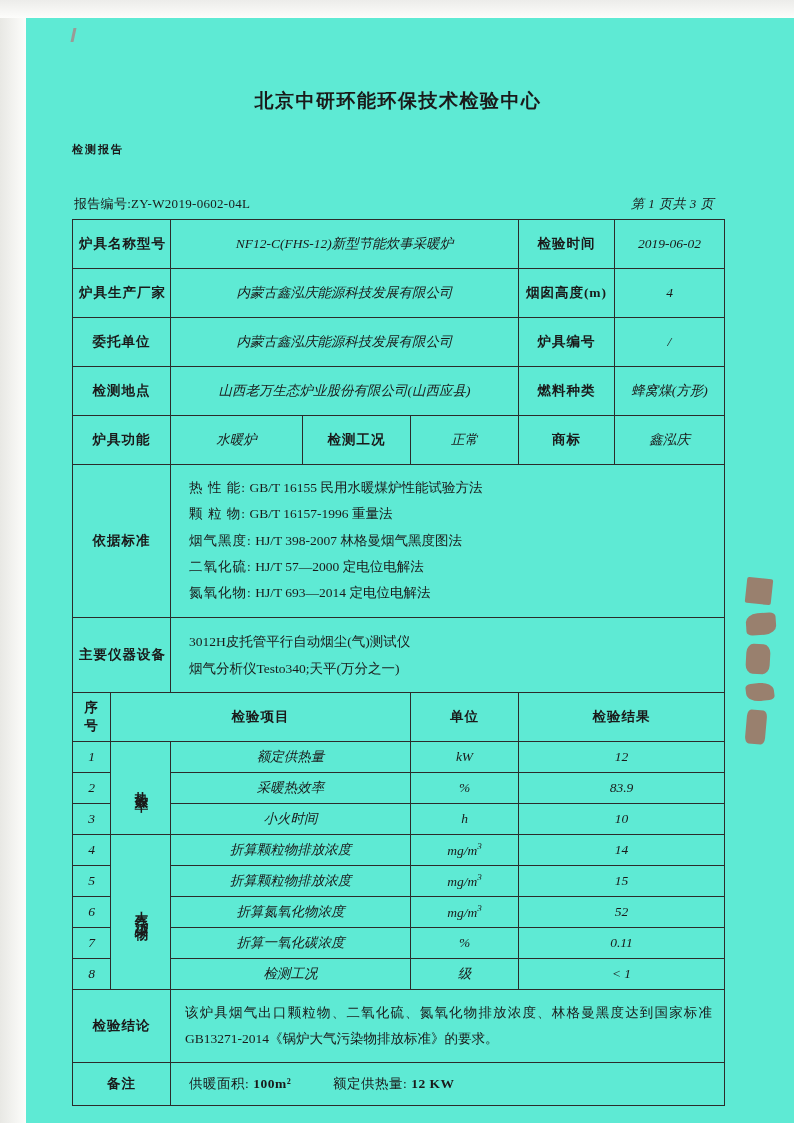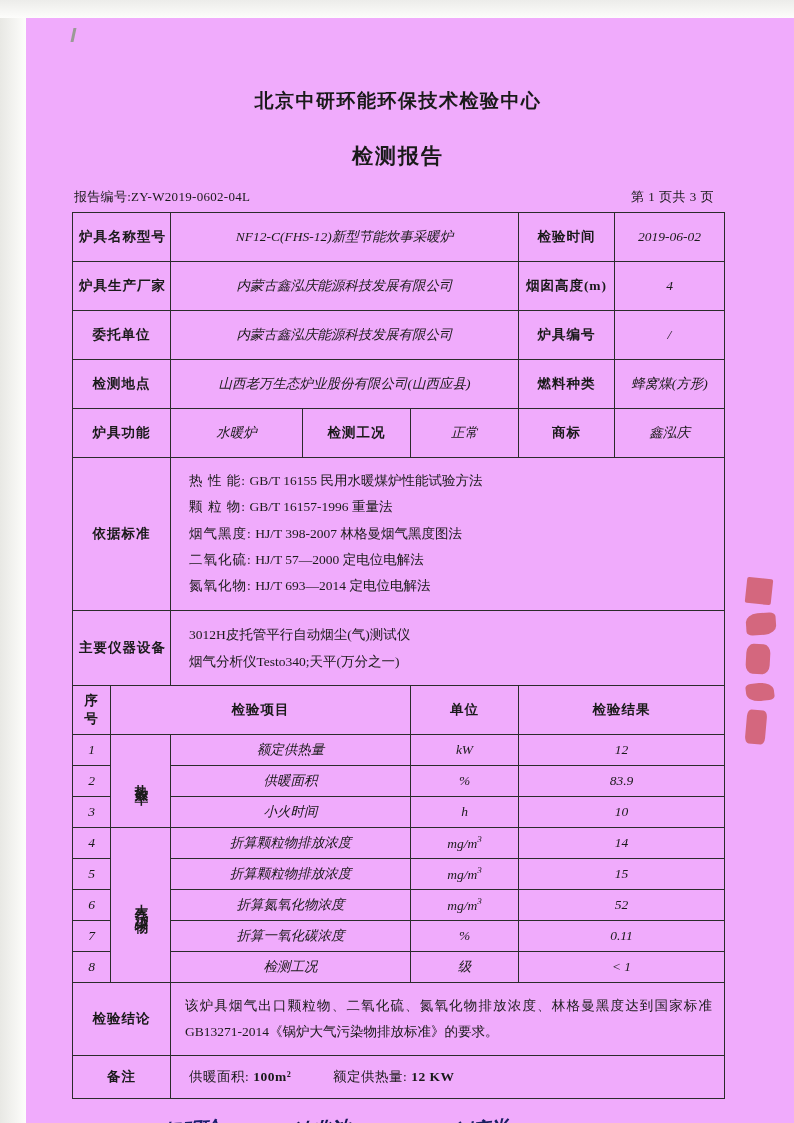--- a/index.html
+++ b/index.html
@@ -11,21 +11,21 @@
     height: 1123px;
     background: #ffffff;
     font-family: "Liberation Serif", "DejaVu Serif", serif;
     color: #1a1a1a;
     position: relative;
     overflow: hidden;
   }
   .page {
     position: absolute;
     inset: 0;
-    background: #f0abfc;
+    background: #5eead4;
   }
   
   .scan-edge-left {
     position: absolute;
     left: 0; top: 0; bottom: 0; width: 26px;
     background: linear-gradient(to right, #e8e8e4, #fdfdfb);
     pointer-events: none;
   }
   .scan-edge-top {
     position: absolute;
@@ -49,40 +49,41 @@
     width: 652px;
   }
   .org-title {
     text-align: center;
     font-size: 19px;
     letter-spacing: 1.5px;
     font-weight: 600;
     margin-top: 8px;
   }
   .report-title {
-    text-align: center;
-    font-size: 21px;
+    text-align: left;
+    font-size: 11px;
     letter-spacing: 2px;
     margin-top: 28px;
     font-weight: 600;
   }
   .meta-row {
     display: flex;
     justify-content: space-between;
     align-items: flex-end;
-    margin-top: 18px;
+    margin-top: 38px;
     font-size: 13px;
     padding: 0 2px;
   }
   .meta-row .report-no {
     letter-spacing: 0.3px;
   }
   .meta-row .page-no {
     letter-spacing: 0.5px;
     padding-right: 8px;
+    font-style: italic;
   }
   table.main {
     border-collapse: collapse;
     width: 652px;
     margin-top: 6px;
     table-layout: fixed;
   }
   table.main td {
     border: 1px solid #2b2b2b;
     font-size: 13.5px;
@@ -311,21 +312,21 @@
           <td class="val">1</td>
           <td class="vcell" rowspan="3">
             <span class="vert">热效率</span>
           </td>
           <td class="val" colspan="2">额定供热量</td>
           <td class="val unit"><span>kW</span></td>
           <td class="val" colspan="2">12</td>
         </tr>
         <tr>
           <td class="val">2</td>
-          <td class="val" colspan="2">供暖面积</td>
+          <td class="val" colspan="2">采暖热效率</td>
           <td class="val unit"><span>%</span></td>
           <td class="val" colspan="2">83.9</td>
         </tr>
         <tr>
           <td class="val">3</td>
           <td class="val" colspan="2">小火时间</td>
           <td class="val unit"><span>h</span></td>
           <td class="val" colspan="2">10</td>
         </tr>
 

